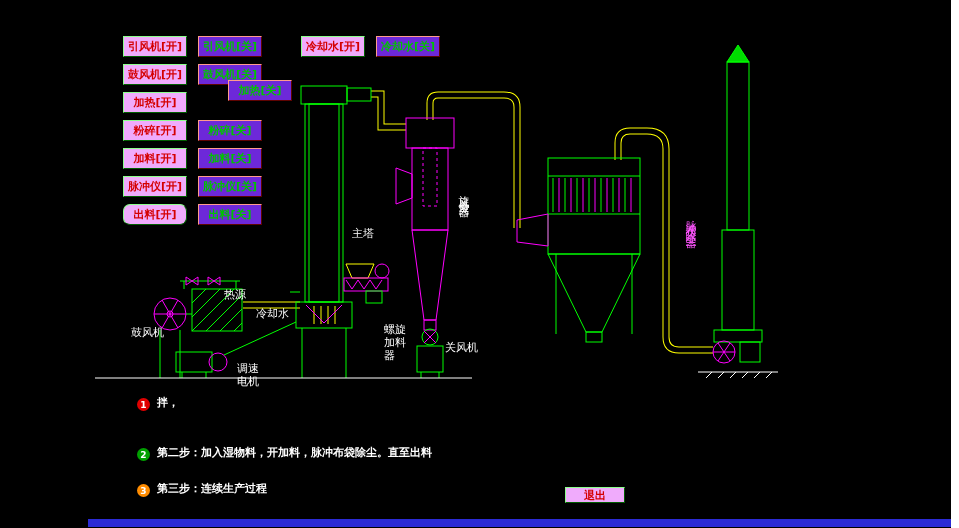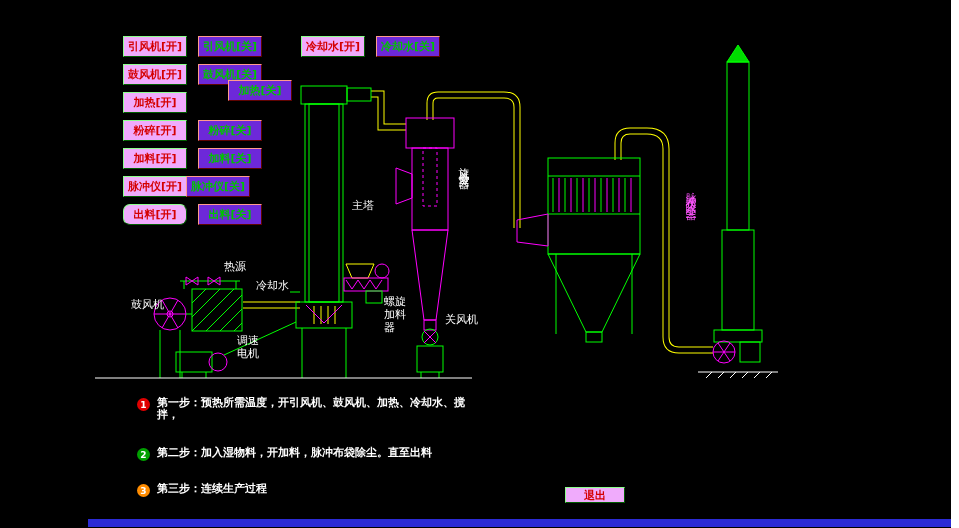--- a/index.html
+++ b/index.html
@@ -15,21 +15,21 @@
     font-size:19px; font-weight:bold; letter-spacing:2px; white-space:nowrap;
   }
   .btn {
     position:absolute; width:64px; height:21px; box-sizing:border-box;
     display:flex; align-items:center; justify-content:center;
     font-size:11px; font-weight:bold; cursor:pointer;
     border:1px solid; white-space:nowrap;
   }
   .btn-on  { background:#f0abfc; color:#d40000; border-color:#8dff8d #015e01 #015e01 #8dff8d;text-align:right; }
   .btn-off { background:#6d28d9; color:#00c400; border-color:#ff9c8d #5e0301 #5e0301 #ff9c8d; }
-  .dlabel { position:absolute; color:#ffffff; font-size:11px; line-height:13px; white-space:nowrap; }
+  .dlabel { position:absolute; color:#ffffff; font-size:11px; line-height:13px; white-space:nowrap;margin-top:28px; }
   .wrap2 { white-space:normal; width:24px; word-break:break-all; }
   .vlabel { writing-mode:vertical-rl; letter-spacing:3px; white-space:nowrap; }
   .magenta { color:#ff55ff; }
   .step { position:absolute; left:137px; display:flex; gap:7px; color:#ffffff; }
   .badge {
     width:13px; height:13px; border-radius:50%; color:#ffffff;
     font-size:9px; font-weight:bold; display:flex; align-items:center;
     justify-content:center; flex:0 0 13px; margin-top:1px;
   }
   .badge1 { background:#e00000; }
@@ -206,40 +206,39 @@
   <div class="btn btn-on" style="left:123px; top:120px;">粉碎[开]</div>
   <div class="btn btn-on" style="left:123px; top:148px;">加料[开]</div>
   <div class="btn btn-on" style="left:123px; top:176px;">脉冲仪[开]</div>
   <div class="btn btn-on" style="left:123px; top:204px;border-radius:7px;">出料[开]</div>
 
   <div class="btn btn-off" style="left:198px; top:36px;">引风机[关]</div>
   <div class="btn btn-off" style="left:198px; top:64px;">鼓风机[关]</div>
   <div class="btn btn-off" style="left:198px; top:80px;margin-left:30px;">加热[关]</div>
   <div class="btn btn-off" style="left:198px; top:120px;">粉碎[关]</div>
   <div class="btn btn-off" style="left:198px; top:148px;">加料[关]</div>
-  <div class="btn btn-off" style="left:186px; top:176px;">脉冲仪[关]</div>
+  <div class="btn btn-off" style="left:198px; top:176px;">脉冲仪[关]</div>
   <div class="btn btn-off" style="left:198px; top:204px;text-align:right;">出料[关]</div>
 
   <div class="btn btn-on" style="left:301px; top:36px;">冷却水[开]</div>
   <div class="btn btn-off" style="left:376px; top:36px;">冷却水[关]</div>
 
   <div class="dlabel" style="left:352px; top:199px;">主塔</div>
   <div class="dlabel vlabel" style="left:457px; top:158px;">旋风分离器</div>
   <div class="dlabel vlabel magenta" style="left:684px; top:183px;">脉冲布袋除尘器</div>
   <div class="dlabel" style="left:131px; top:298px;">鼓风机</div>
   <div class="dlabel" style="left:224px; top:260px;">热源</div>
   <div class="dlabel" style="left:256px; top:279px;">冷却水</div>
   <div class="dlabel wrap2" style="left:237px; top:334px;">调速电机</div>
   <div class="dlabel wrap2" style="left:384px; top:295px;">螺旋加料器</div>
   <div class="dlabel" style="left:445px; top:313px;">关风机</div>
 
   <div class="step" style="top:397px;">
     <span class="badge badge1">1</span>
     <div class="steptext">
-      <div>第一步：预热所需温度，开引风机、鼓风机、加热、冷却水、搅</div>
       <div>拌，</div>
     </div>
   </div>
   <div class="step" style="top:447px;">
     <span class="badge badge2">2</span>
     <div class="steptext">
       <div>第二步：加入湿物料，开加料，脉冲布袋除尘。直至出料</div>
     </div>
   </div>
   <div class="step" style="top:483px;">

